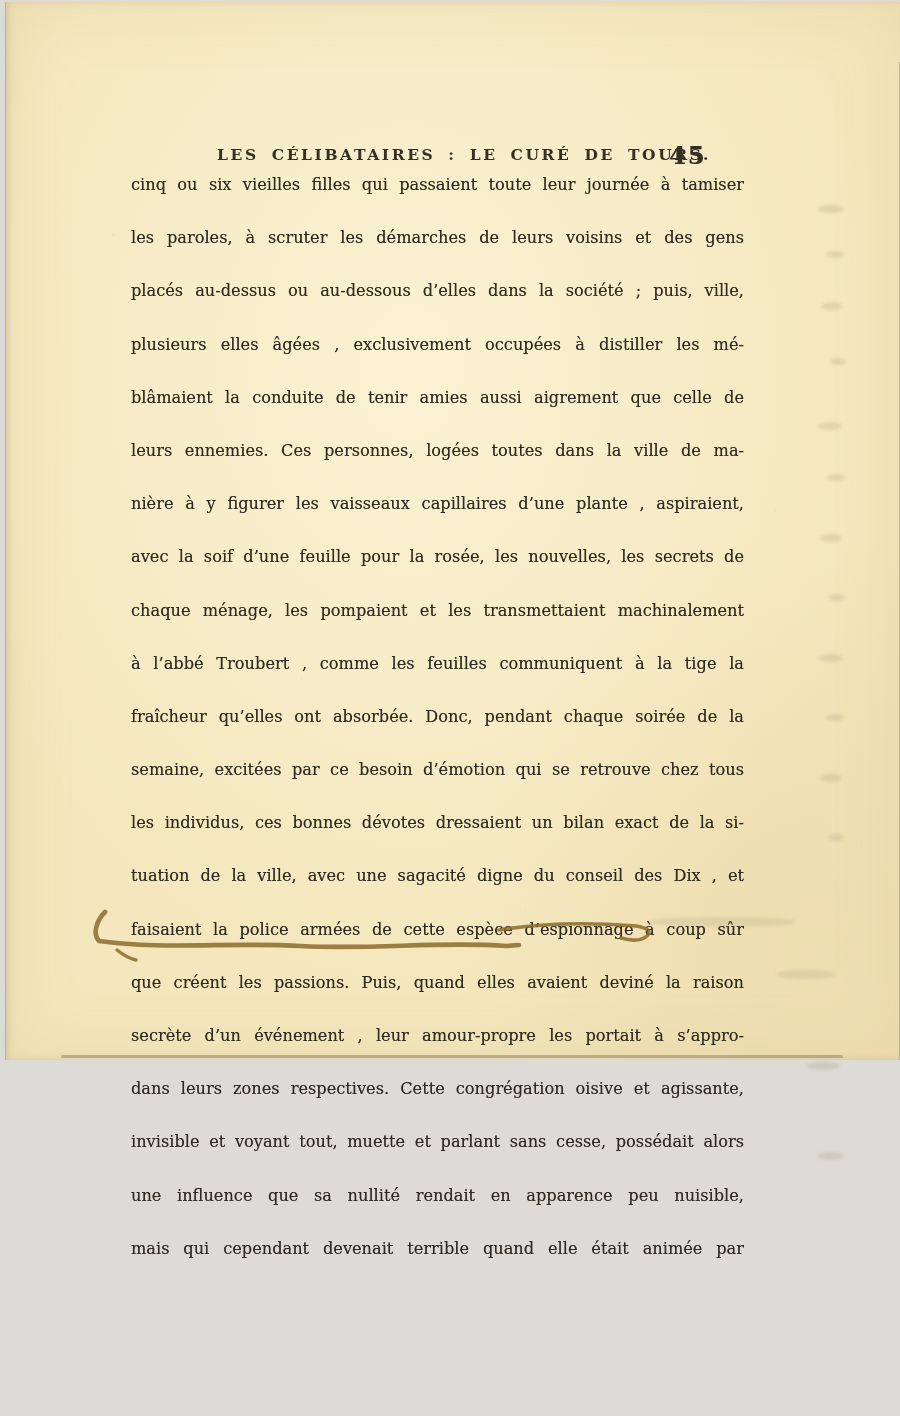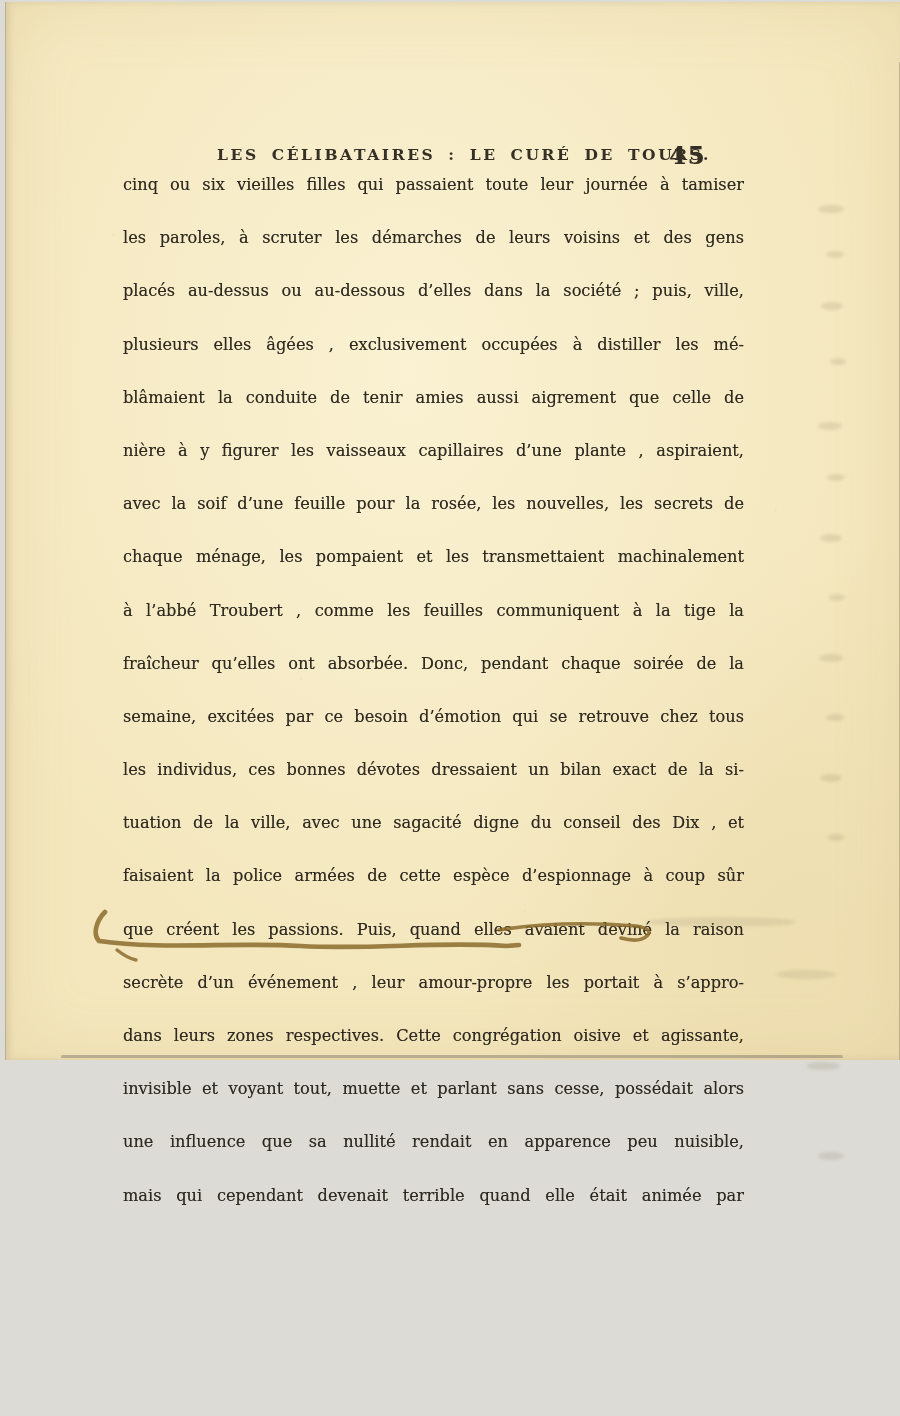--- a/index.html
+++ b/index.html
@@ -44,21 +44,21 @@
   .running-head .folio{
     position:absolute;left:546px;top:-2px;
     font-size:25px;font-weight:bold;letter-spacing:1px;
   }
   .text-column{
     position:absolute;top:170px;left:117px;width:621px;
     color:#2f2a21;
     font-size:16.2px;line-height:26.6px;
     text-shadow:0 0 .4px rgba(47,42,33,.55);
   }
-  .line{display:block;text-align:justify;white-space:normal;}
+  .line{display:block;text-align:justify;white-space:normal;margin-left:8px;}
   .line.j::after{content:"";display:inline-block;width:100%;height:0;}
   .annotation-svg{position:absolute;left:85px;top:898px;width:650px;height:80px;}
   .ghost{position:absolute;border-radius:50%;background:rgba(125,110,80,.16);filter:blur(1.6px);}
   .g1 {left:812px;top:203px;width:26px;height:8px;}
   .g2 {left:820px;top:249px;width:18px;height:7px;}
   .g3 {left:815px;top:300px;width:22px;height:8px;}
   .g4 {left:824px;top:356px;width:16px;height:7px;}
   .g5 {left:812px;top:420px;width:24px;height:8px;}
   .g6 {left:821px;top:472px;width:18px;height:7px;}
   .g7 {left:814px;top:532px;width:22px;height:8px;}
@@ -81,20 +81,21 @@
     <span class="title">LES CÉLIBATAIRES : LE CURÉ DE TOURS.</span>
     <span class="folio">45</span>
   </div>
 
   <div class="text-column" id="text-column">
       <div class="line j">cinq ou six vieilles filles qui passaient toute leur journée à tamiser</div>
       <div class="line j">les paroles, à scruter les démarches de leurs voisins et des gens</div>
       <div class="line j">placés au-dessus ou au-dessous d’elles dans la société ; puis, ville,</div>
       <div class="line j">plusieurs elles âgées , exclusivement occupées à distiller les mé-</div>
       <div class="line j">blâmaient la conduite de tenir amies aussi aigrement que celle de</div>
+      <div class="line j">leurs ennemies. Ces personnes, logées toutes dans la ville de ma-</div>
       <div class="line j">nière à y figurer les vaisseaux capillaires d’une plante , aspiraient,</div>
       <div class="line j">avec la soif d’une feuille pour la rosée, les nouvelles, les secrets de</div>
       <div class="line j">chaque ménage, les pompaient et les transmettaient machinalement</div>
       <div class="line j">à l’abbé Troubert , comme les feuilles communiquent à la tige la</div>
       <div class="line j">fraîcheur qu’elles ont absorbée. Donc, pendant chaque soirée de la</div>
       <div class="line j">semaine, excitées par ce besoin d’émotion qui se retrouve chez tous</div>
       <div class="line j">les individus, ces bonnes dévotes dressaient un bilan exact de la si-</div>
       <div class="line j">tuation de la ville, avec une sagacité digne du conseil des Dix , et</div>
       <div class="line j">faisaient la police armées de cette espèce d’espionnage à coup sûr</div>
       <div class="line j">que créent les passions. Puis, quand elles avaient deviné la raison</div>

